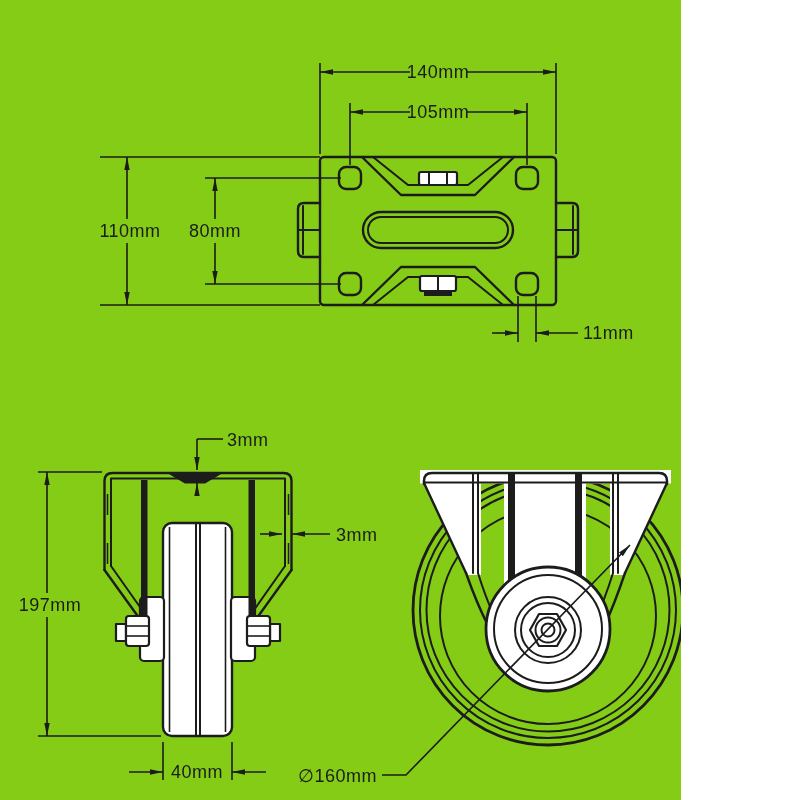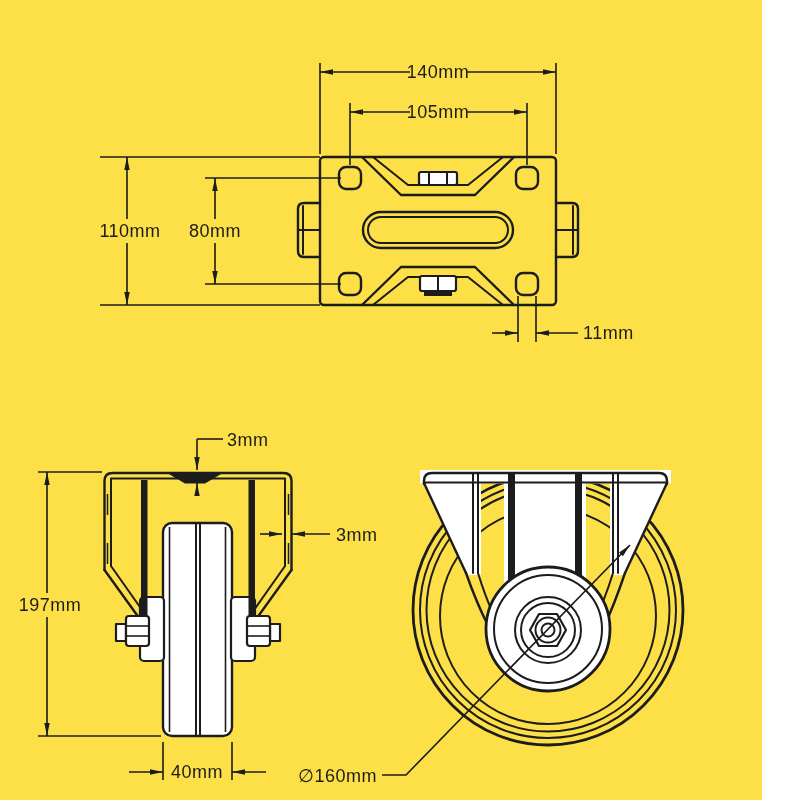--- a/index.html
+++ b/index.html
@@ -1,16 +1,16 @@
 <!DOCTYPE html>
 <html><head>
 <meta charset="utf-8">
 <style>
   html,body{margin:0;padding:0;background:#ffffff;}
-  .stage{position:relative;width:762px;height:800px;background:#fde047;overflow:hidden;}
+  .stage{position:relative;width:681px;height:800px;background:#84cc16;overflow:hidden;}
   svg{display:block;}
   .ol   {fill:none;stroke:#1c1c1c;stroke-width:2.4;stroke-linejoin:round;stroke-linecap:round;}
   .ol2  {fill:none;stroke:#1c1c1c;stroke-width:2;stroke-linejoin:round;stroke-linecap:round;}
   .olh  {fill:none;stroke:#1c1c1c;stroke-width:2.8;stroke-linejoin:round;}
   .thin {fill:none;stroke:#1c1c1c;stroke-width:1.6;stroke-linecap:butt;}
   .tick {fill:none;stroke:#1c1c1c;stroke-width:1.5;}
   .dim  {fill:none;stroke:#1c1c1c;stroke-width:1.6;}
   .dimA {fill:none;stroke:#1c1c1c;stroke-width:1.6;marker-end:url(#arr);}
   .dark {fill:#1c1c1c;stroke:none;}
   .wf   {fill:#ffffff;}

